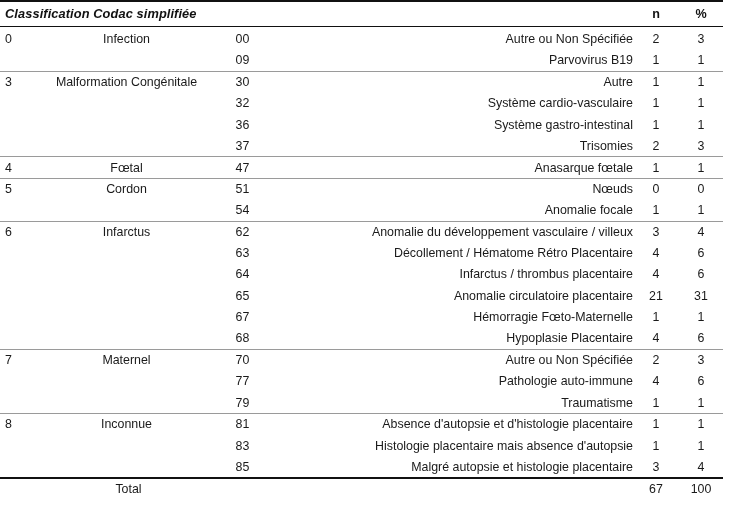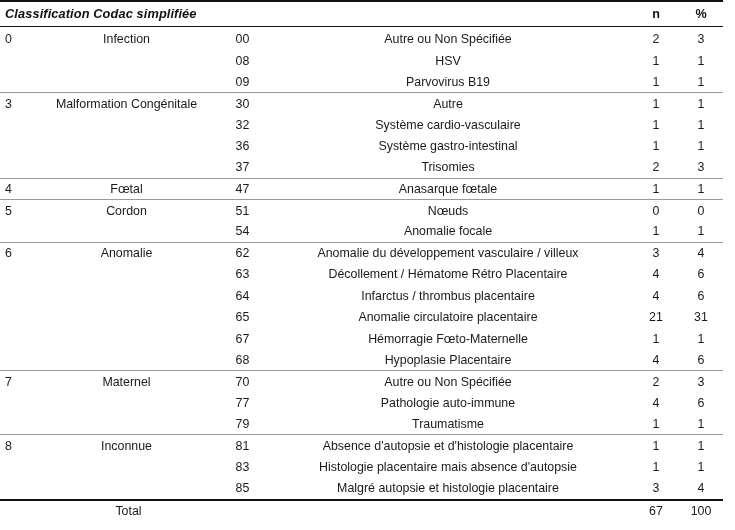--- a/index.html
+++ b/index.html
@@ -108,21 +108,21 @@
     text-align: center;
     padding-left: 3px;
     white-space: nowrap;
   }
   td.scode {
     text-align: center;
     padding-left: 2px;
     white-space: nowrap;
   }
   td.slabel {
-    text-align: center;
+    text-align: right;
     padding-left: 8px;
     white-space: nowrap;
   }
   td.num-n, td.num-p {
     text-align: center;
     white-space: nowrap;
   }
 
   
   tr.total-rule td {
@@ -175,28 +175,20 @@
           <td class="gcode">0</td>
           <td class="glabel">Infection</td>
           <td class="scode">00</td>
           <td class="slabel">Autre ou Non Spécifiée</td>
           <td class="num-n">2</td>
           <td class="num-p">3</td>
         </tr>
         <tr class="data-row">
           <td class="gcode"></td>
           <td class="glabel"></td>
-          <td class="scode">08</td>
-          <td class="slabel">HSV</td>
-          <td class="num-n">1</td>
-          <td class="num-p">1</td>
-        </tr>
-        <tr class="data-row">
-          <td class="gcode"></td>
-          <td class="glabel"></td>
           <td class="scode">09</td>
           <td class="slabel">Parvovirus B19</td>
           <td class="num-n">1</td>
           <td class="num-p">1</td>
         </tr>
         <tr class="data-row group-start">
           <td class="gcode">3</td>
           <td class="glabel">Malformation Congénitale</td>
           <td class="scode">30</td>
           <td class="slabel">Autre</td>
@@ -246,21 +238,21 @@
         <tr class="data-row">
           <td class="gcode"></td>
           <td class="glabel"></td>
           <td class="scode">54</td>
           <td class="slabel">Anomalie focale</td>
           <td class="num-n">1</td>
           <td class="num-p">1</td>
         </tr>
         <tr class="data-row group-start">
           <td class="gcode">6</td>
-          <td class="glabel">Anomalie</td>
+          <td class="glabel">Infarctus</td>
           <td class="scode">62</td>
           <td class="slabel">Anomalie du développement vasculaire / villeux</td>
           <td class="num-n">3</td>
           <td class="num-p">4</td>
         </tr>
         <tr class="data-row">
           <td class="gcode"></td>
           <td class="glabel"></td>
           <td class="scode">63</td>
           <td class="slabel">Décollement / Hématome Rétro Placentaire</td>

